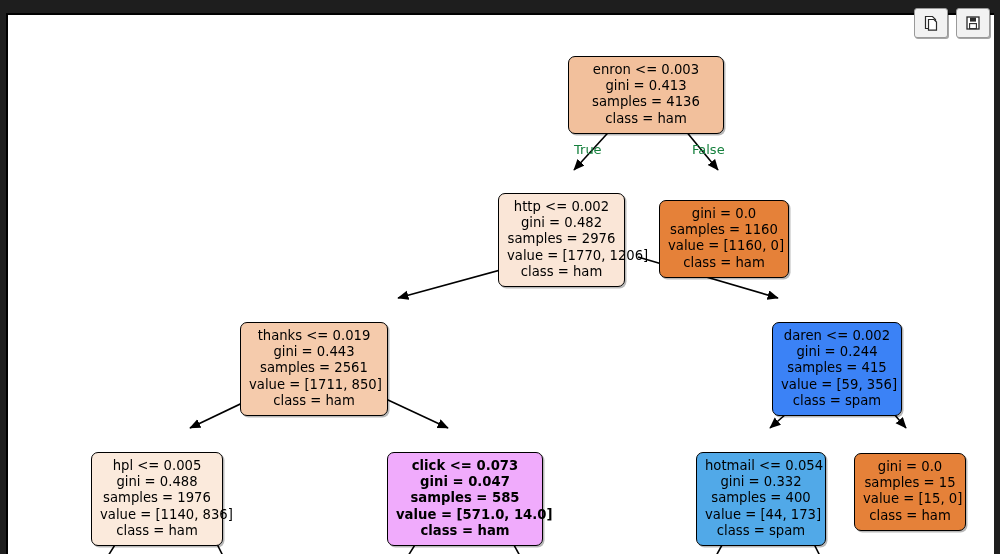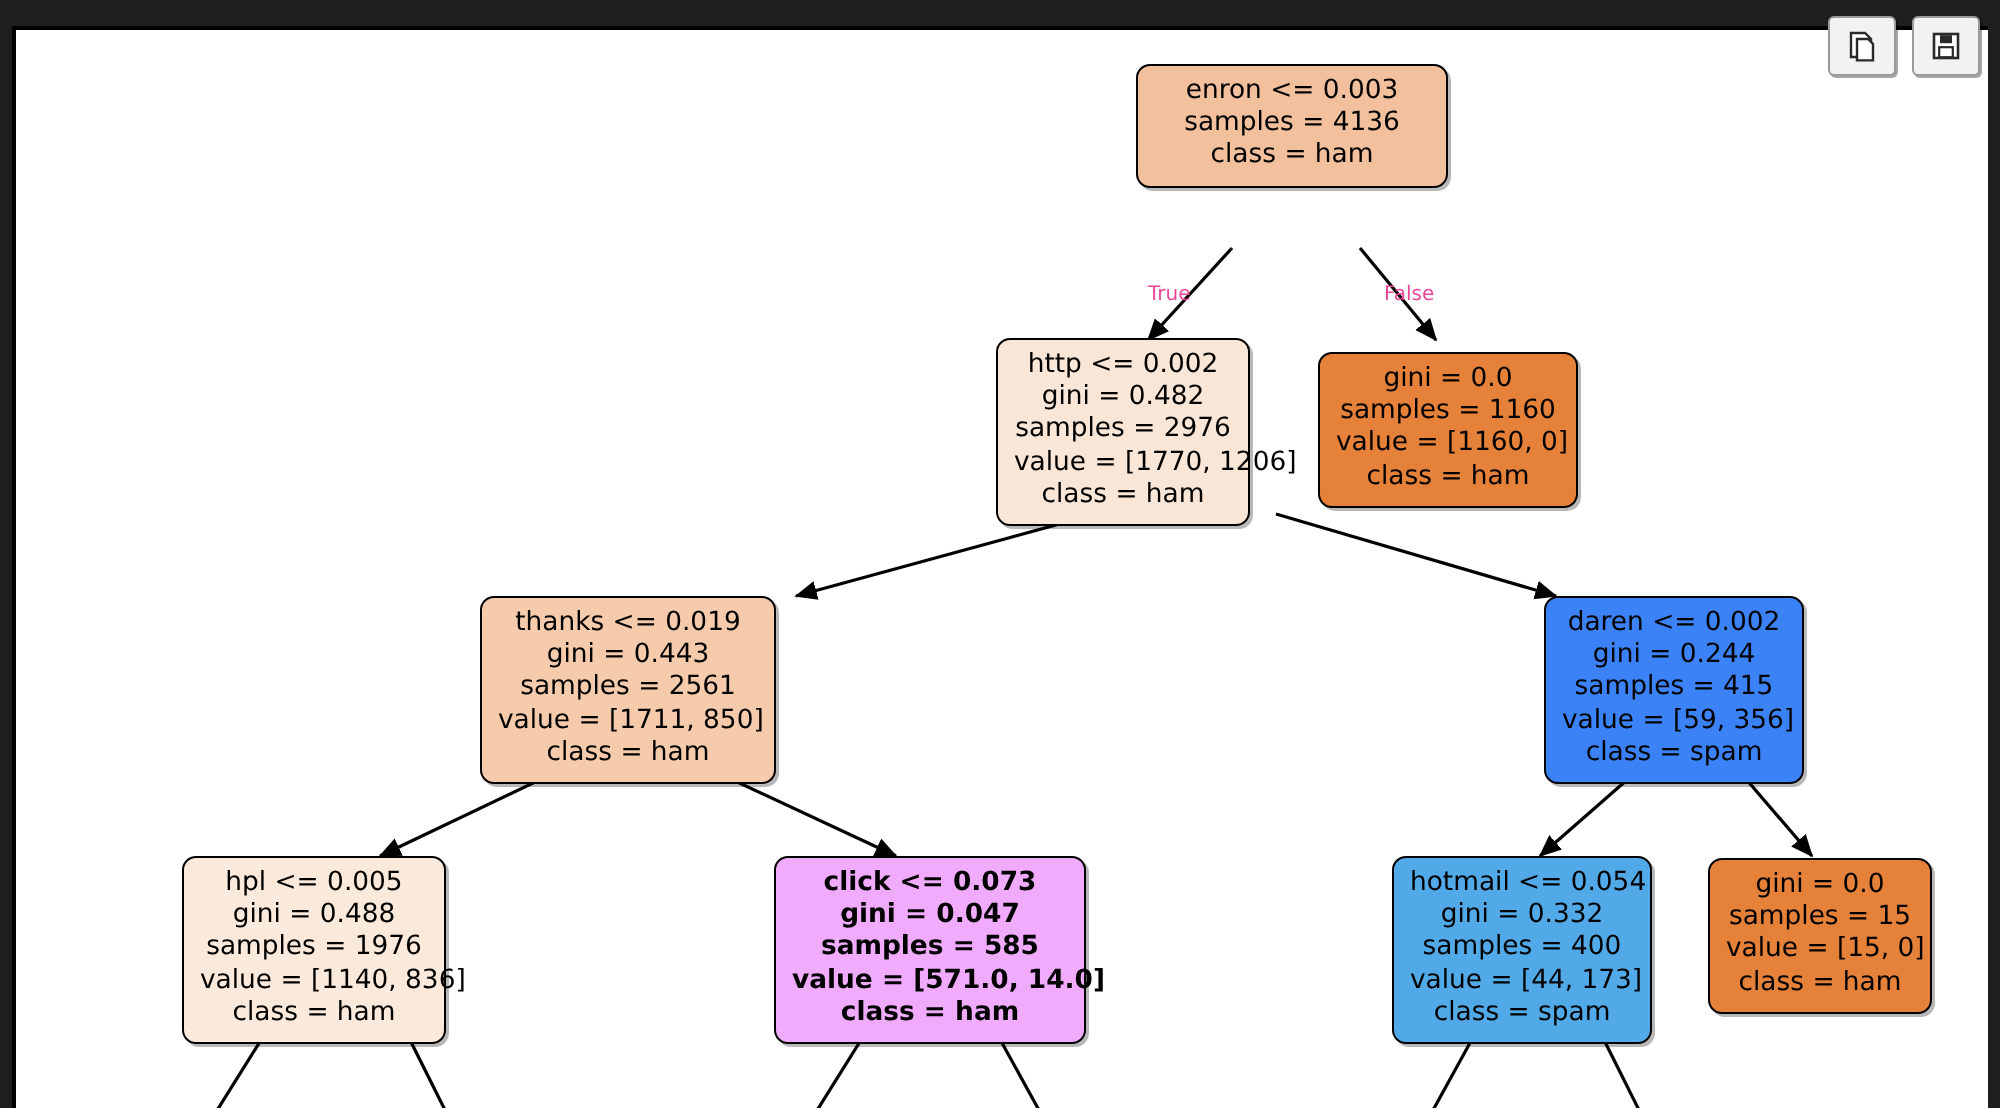--- a/index.html
+++ b/index.html
@@ -40,26 +40,27 @@
     position: absolute;
     border: 1.6px solid #000;
     border-radius: 7px;
     padding: 5px 8px 6px 8px;
     text-align: center;
     font-size: 13.2px;
     line-height: 16.2px;
     color: #000;
     white-space: nowrap;
     box-shadow: 1.5px 1.5px 0 rgba(0,0,0,0.28);
+    margin-top: 24px;
   }
   .node .ln { display: block; }
   .edge-label {
     position: absolute;
-    font-size: 10px;
-    color: #ec4899;
+    font-size: 13px;
+    color: #15803d;
     white-space: nowrap;
   }
   
   #toolbar {
     position: absolute;
     right: 10px; top: 8px;
     display: flex;
     gap: 8px;
     z-index: 20;
   }
@@ -130,20 +131,21 @@
         <line x1="125" y1="501" x2="100" y2="541" stroke="#000" stroke-width="1.6"></line>
         <line x1="195" y1="501" x2="215" y2="541" stroke="#000" stroke-width="1.6"></line>
         <line x1="425" y1="501" x2="400" y2="541" stroke="#000" stroke-width="1.6"></line>
         <line x1="490" y1="501" x2="512" y2="541" stroke="#000" stroke-width="1.6"></line>
         <line x1="730" y1="501" x2="708" y2="541" stroke="#000" stroke-width="1.6"></line>
         <line x1="792" y1="501" x2="812" y2="541" stroke="#000" stroke-width="1.6"></line>
       </svg>
 
       <div class="node" style="left:560px;top:17px;width:156px;background:#f2c09c;">
         <span class="ln">enron &lt;= 0.003</span>
+        <span class="ln">gini = 0.413</span>
         <span class="ln">samples = 4136</span>
         <span class="ln">class = ham</span>
       </div>
 
       <div class="edge-label" style="left:566px;top:127px;">True</div>
       <div class="edge-label" style="left:684px;top:127px;">False</div>
 
       <div class="node" style="left:490px;top:154px;width:127px;background:#fae6d7;">
         <span class="ln">http &lt;= 0.002</span>
         <span class="ln">gini = 0.482</span>

